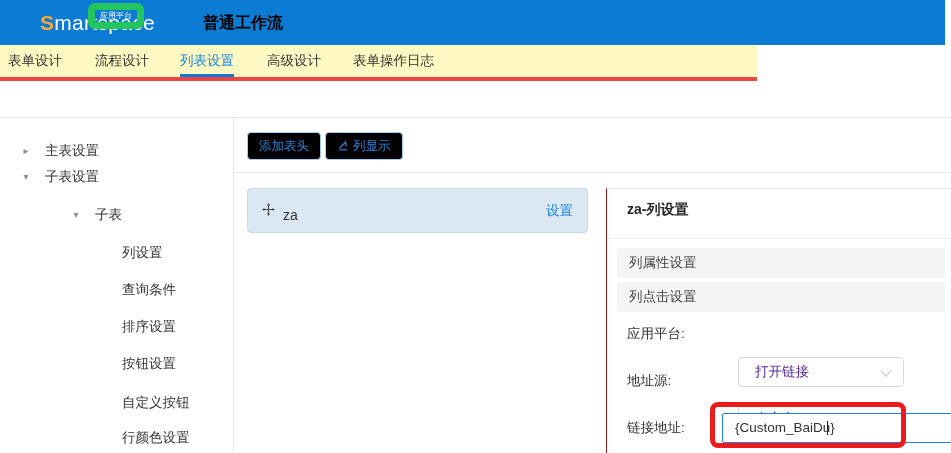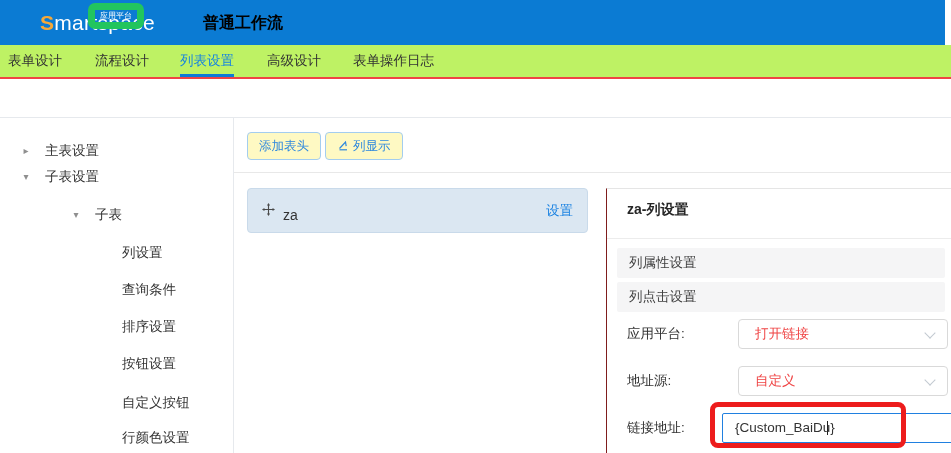--- a/index.html
+++ b/index.html
@@ -12,22 +12,22 @@
   .logo{position:absolute;left:40px;top:0;height:45px;display:flex;align-items:center;
         font-size:21px;letter-spacing:.3px;}
   .logo .s{color:#f7a937;font-weight:600;}
   .logo .rest{color:#fff;}
   .logo-badge{position:absolute;left:88px;top:3px;border:7px solid #22c55e;border-radius:7px;
         color:#fff;font-size:8px;line-height:10px;padding:1px 5px;white-space:nowrap;}
   .app-title{position:absolute;left:203px;top:0;height:45px;line-height:45px;
         color:#000000;font-size:16px;font-weight:bold;}
 
   
-  .tabbar{position:absolute;left:0;top:45px;width:951px;height:32px;background:#bef264;
-        border-bottom:2px solid #ef4444;}
+  .tabbar{position:absolute;left:0;top:45px;width:757px;height:32px;background:#fef9c3;
+        border-bottom:4px solid #ef4444;}
   .tab{position:absolute;top:0;height:31px;line-height:31px;font-size:13.5px;color:#333;
         cursor:pointer;white-space:nowrap;}
   .tab.active{color:#1583e0;}
   .tab.active::after{content:"";position:absolute;left:0;right:0;bottom:-1px;height:3px;
         background:#0d7bd6;}
   .tab:nth-child(1){left:8px;}
   .tab:nth-child(2){left:95px;}
   .tab:nth-child(3){left:180px;}
   .tab:nth-child(4){left:267px;}
   .tab:nth-child(5){left:353px;}
@@ -40,21 +40,21 @@
         border-right:1px solid #e6e9ed;background:#fff;}
   .tree-row{position:absolute;height:20px;line-height:20px;font-size:13.5px;color:#333;
         cursor:pointer;white-space:nowrap;}
   .tree-caret{position:absolute;font-size:10px;color:#8f8f8f;width:12px;text-align:center;}
   .caret-right::before{content:"\25B8";}
   .caret-down::before{content:"\25BE";}
 
   
   .toolbar-line{position:absolute;left:234px;top:172px;width:717px;height:1px;background:#e8e8e8;}
   .btn{position:absolute;top:132px;height:28px;display:inline-flex;align-items:center;
-        justify-content:center;gap:4px;background:#fef9c3;border:1px solid #a3cdef;
+        justify-content:center;gap:4px;background:#000000;border:1px solid #a3cdef;
         border-radius:4px;color:#2c87de;font-size:12.5px;padding:0 11px;cursor:pointer;
         box-sizing:border-box;}
   .btn-add{left:247px;}
   .btn-coldisp{left:325px;}
   .btn svg{display:block;}
 
   
   .col-card{position:absolute;left:247px;top:188px;width:341px;height:45px;box-sizing:border-box;
         background:#dbe7f2;border:1px solid #c9daea;border-radius:4px;display:flex;
         align-items:center;padding:0 14px;}
@@ -67,23 +67,23 @@
         border-top:1px solid #e5e5e5;border-left:1px solid #7f1d1d;box-sizing:border-box;}
   .panel-title{position:absolute;left:20px;top:12px;font-size:14px;font-weight:bold;color:#262626;}
   .panel-title-line{position:absolute;left:0;top:49px;width:100%;height:1px;background:#ececec;}
   .acc-row{position:absolute;left:10px;width:328px;height:30px;line-height:30px;background:#f5f5f6;
         border-radius:2px;padding-left:12px;box-sizing:border-box;font-size:13.5px;color:#3f3f3f;
         cursor:pointer;}
   .acc-1{top:59px;}
   .acc-2{top:93px;}
   .form-label{position:absolute;left:20px;height:30px;line-height:30px;font-size:13.5px;color:#333;}
   .lbl-1{top:130px;} .lbl-2{top:177px;} .lbl-3{top:224px;}
-  .select-box{position:absolute;left:131px;width:210px;height:30px;box-sizing:border-box;
+  .select-box{position:absolute;left:131px;width:166px;height:30px;box-sizing:border-box;
         border:1px solid #d9d9d9;border-radius:4px;background:#fff;line-height:28px;
-        padding-left:16px;font-size:13.5px;color:#ef4444;cursor:pointer;}
+        padding-left:16px;font-size:13.5px;color:#4c1d95;cursor:pointer;margin-top:38px;}
   .sel-1{top:130px;} .sel-2{top:177px;}
   .chev{position:absolute;right:13px;top:9px;width:7px;height:7px;
         border-right:1.5px solid #c2c9d1;border-bottom:1.5px solid #c2c9d1;
         transform:rotate(45deg);}
   .input-box{position:absolute;left:115px;top:224px;width:252px;height:30px;box-sizing:border-box;
         border:1.5px solid #2080e0;border-radius:2px;background:#fff;line-height:27px;
         padding-left:12px;font-size:13.5px;color:#333;cursor:text;white-space:nowrap;}
   .caret-bar{display:inline-block;width:1px;height:14px;background:#222;vertical-align:middle;
         margin-left:-8px;}
 

